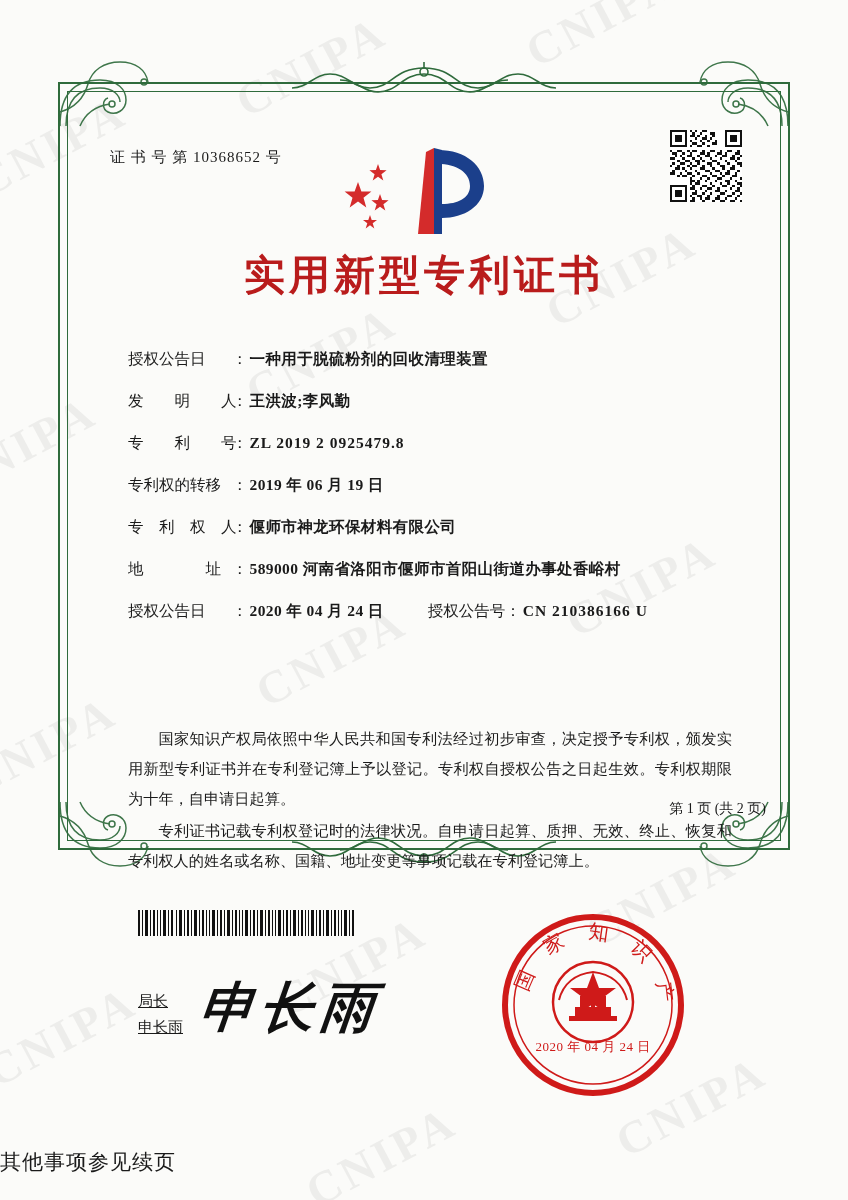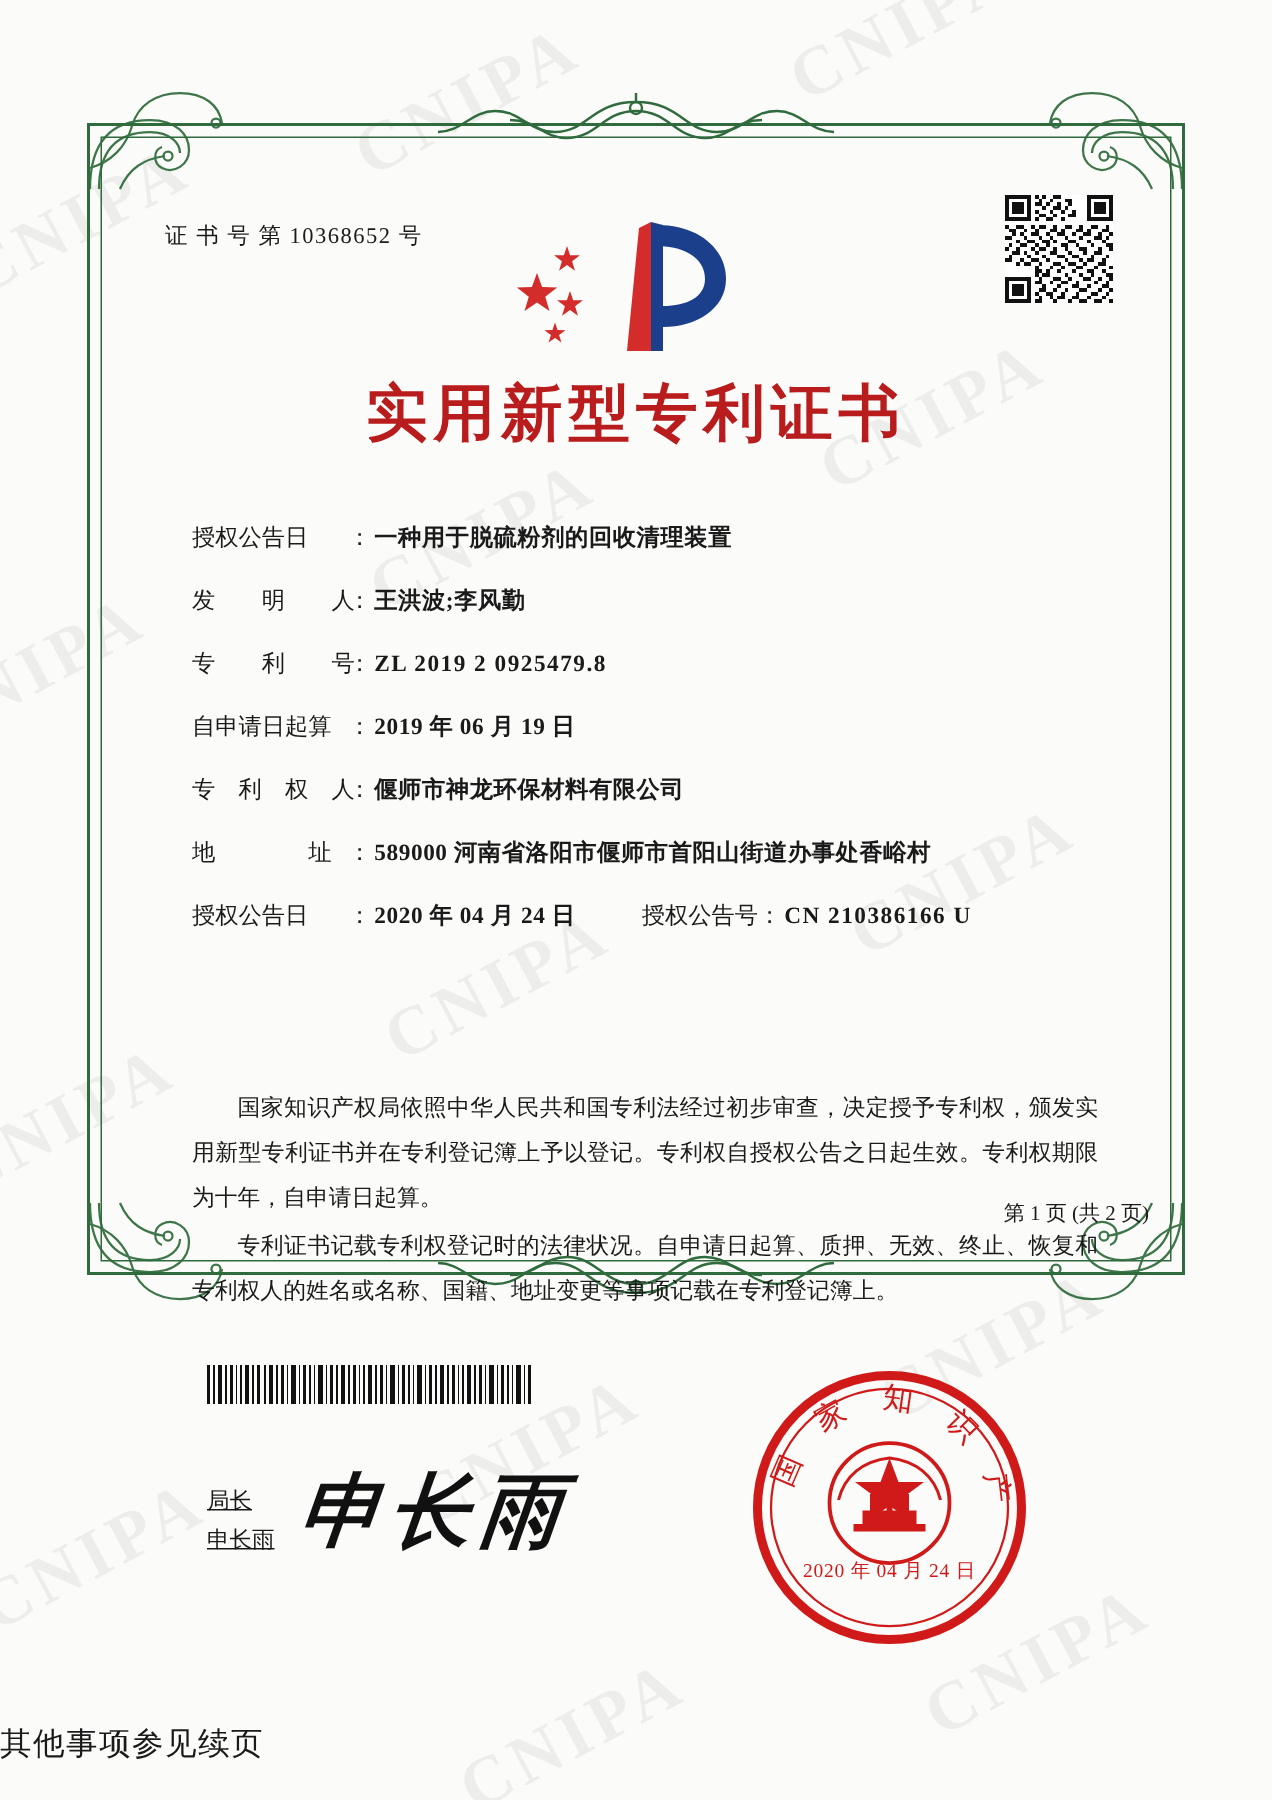--- a/index.html
+++ b/index.html
@@ -505,21 +505,21 @@
         <span class="f-value">王洪波;李风勤</span>
       </div>
 
       <div class="field-row">
         <span class="f-label">专　　利　　号</span>
         <span class="f-sep">：</span>
         <span class="f-value mono">ZL 2019 2 0925479.8</span>
       </div>
 
       <div class="field-row">
-        <span class="f-label">自申请日起算</span>
+        <span class="f-label">专利权的转移</span>
         <span class="f-sep">：</span>
         <span class="f-value">2019 年 06 月 19 日</span>
       </div>
 
       <div class="field-row">
         <span class="f-label">专　利　权　人</span>
         <span class="f-sep">：</span>
         <span class="f-value">偃师市神龙环保材料有限公司</span>
       </div>
 

